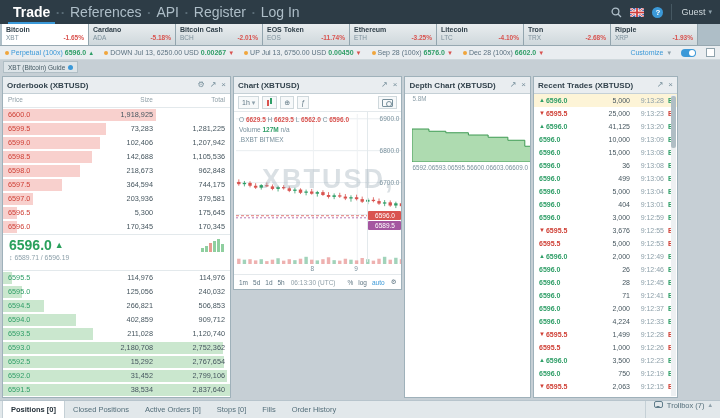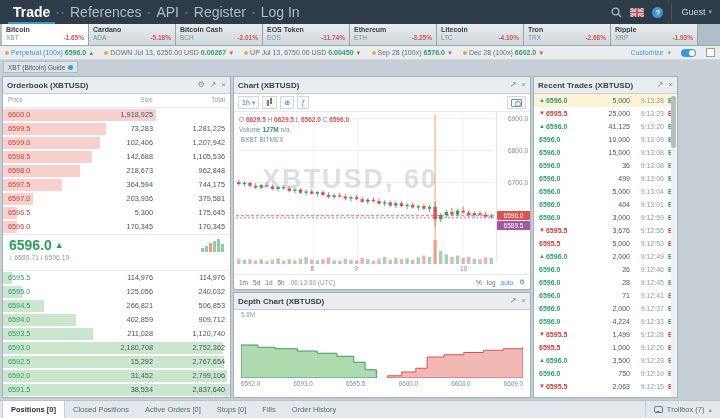--- a/index.html
+++ b/index.html
@@ -75,21 +75,21 @@
 .mini-hist i:nth-child(1){height:4px}
 .mini-hist i:nth-child(2){height:6px}
 .mini-hist i:nth-child(3){height:9px;background:#e79a91}
 .mini-hist i:nth-child(4){height:11px}
 .mini-hist i:nth-child(5){height:13px}
 .mini-hist i:nth-child(6){height:8px}
 .spread-line{font-size:6.8px;color:#8da0aa;margin-top:1px}
 .spread-ico{font-size:7px}
 
 
-.chart-col{width:298px;display:flex;flex-direction:column;gap:2px;flex:0 0 auto}
+.chart-col{width:298px;display:flex;flex-direction:row;gap:2px;flex:0 0 auto}
 .chart-panel{height:214px;flex:0 0 auto}
 .depth-panel{flex:1}
 .chart-toolbar{height:18px;display:flex;align-items:center;gap:3px;padding:0 4px;border-bottom:1px solid #e4e9ec;font-size:7px;color:#5f7683;flex:0 0 auto}
 .tbtn{border:1px solid #cfd8dc;background:#f7f9fa;padding:0 3px;height:13px;display:flex;align-items:center;gap:2px;cursor:pointer}
 .candle-ico{width:7px;height:9px;position:relative}
 .candle-ico::before{content:"";position:absolute;left:1px;top:2px;width:2px;height:6px;background:#d9534f}
 .candle-ico::after{content:"";position:absolute;left:4px;top:0;width:2px;height:6px;background:#2f9e67}
 .cam-btn{margin-left:auto}
 .cam-ico{width:11px;height:8px;border:1px solid #78909c;border-radius:1px;position:relative}
 .cam-ico::after{content:"";position:absolute;left:3px;top:1px;width:4px;height:4px;border:1px solid #78909c;border-radius:50%}
@@ -128,21 +128,21 @@
 .tarr{font-size:6px}
 .ttime{text-align:right;color:#8da0aa}
 .tside{text-align:right;font-weight:bold}
 .tr-scroll{position:absolute;right:1px;top:18px;bottom:1px;width:5px;background:#edf0f2}
 .tr-thumb{position:absolute;top:1px;left:0;width:5px;height:52px;background:#b0bec5;border-radius:2px;cursor:pointer}
 
 
 .bottom-bar{height:18px;background:#e2e8eb;border-top:1px solid #b7c4cc;display:flex;align-items:center;padding-left:2px}
 .btab{font-size:7.5px;color:#546e7a;padding:0 8px;height:18px;line-height:18px;cursor:pointer;white-space:nowrap}
 .btab.active{background:#fff;font-weight:bold;color:#25313a;border-left:1px solid #c5d0d6;border-right:1px solid #c5d0d6}
-.trollbox{margin-left:auto;display:flex;align-items:center;gap:4px;font-size:7.5px;color:#546e7a;padding:0 8px;height:18px;border-left:1px solid #c5d0d6;cursor:pointer}
+.trollbox{margin-left:auto;display:flex;align-items:flex-start;gap:4px;font-size:7.5px;color:#546e7a;padding:0 8px;height:18px;border-left:1px solid #c5d0d6;cursor:pointer}
 .chat-ico{width:9px;height:7px;border:1px solid #607d8b;border-radius:2px;position:relative;display:inline-block}
 .chat-ico::after{content:"";position:absolute;left:1px;bottom:-3px;border:2px solid transparent;border-top-color:#607d8b}
 </style>
 </head>
 <body>
 
 <header class="navbar">
   <nav class="nav-menu" id="nav-menu">
       <span class="nav-item active">Trade</span>
       <span class="nav-sep">•</span>

